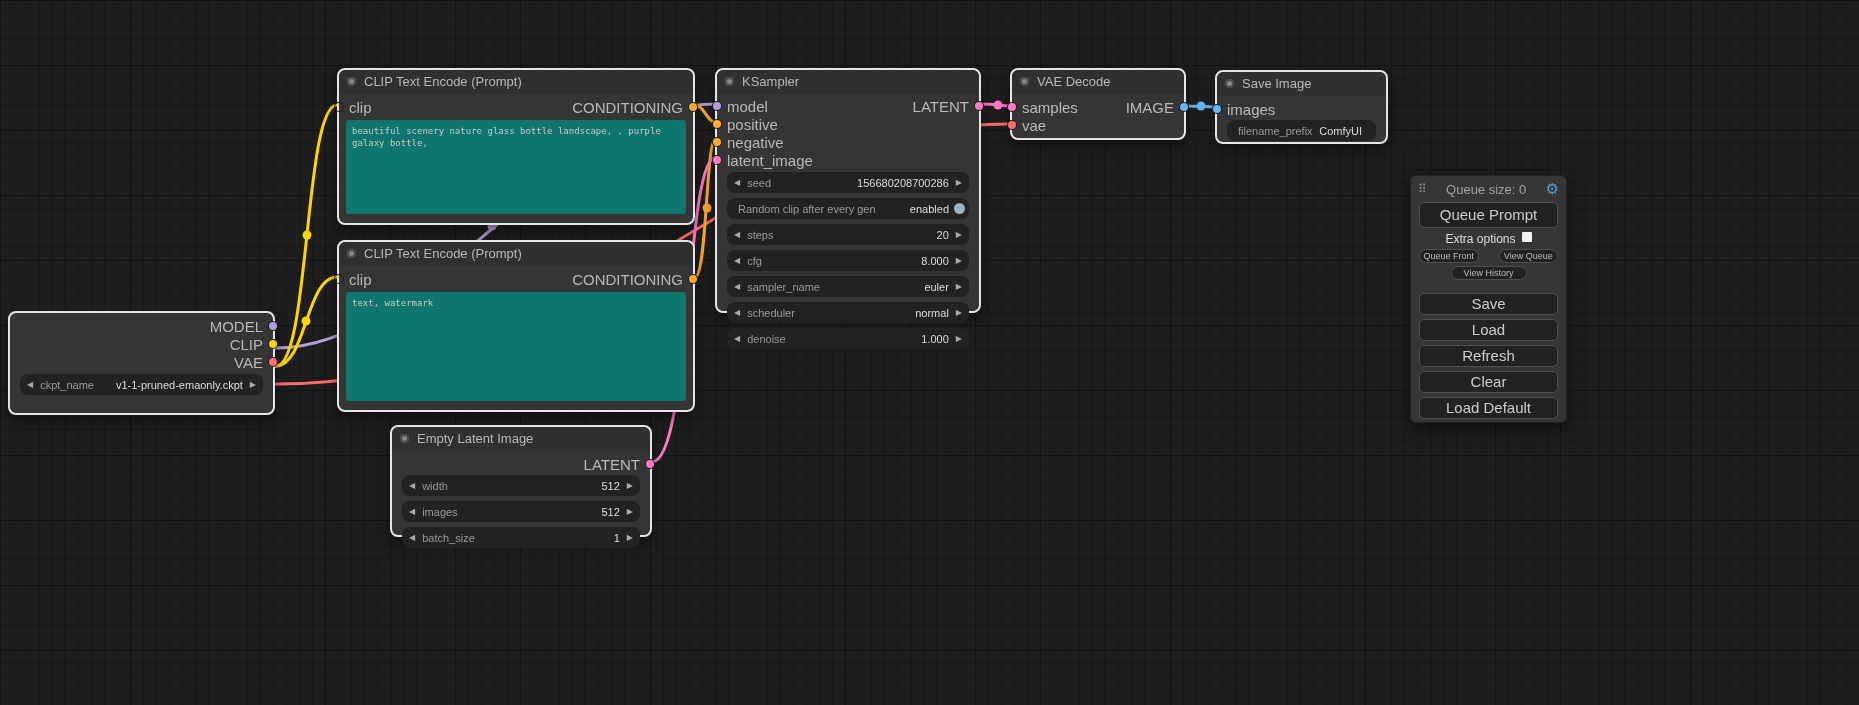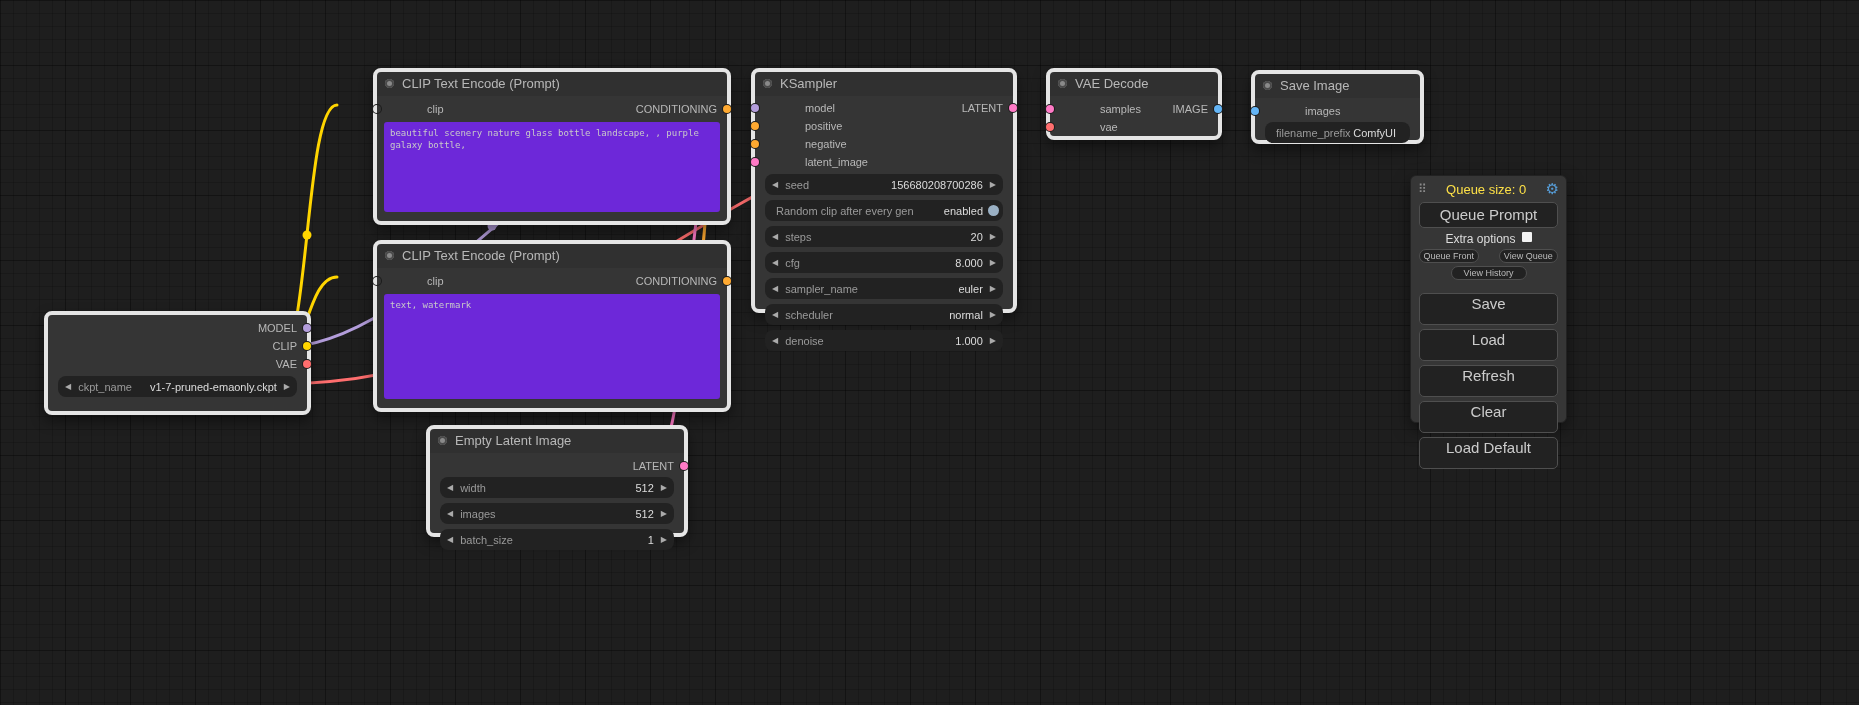--- a/index.html
+++ b/index.html
@@ -9,80 +9,80 @@
     background-color:#1e1e1e;
     background-image:
       linear-gradient(rgba(0,0,0,.25) 1px, transparent 1px),
       linear-gradient(90deg, rgba(0,0,0,.25) 1px, transparent 1px),
       linear-gradient(rgba(0,0,0,.16) 1px, transparent 1px),
       linear-gradient(90deg, rgba(0,0,0,.16) 1px, transparent 1px);
     background-size:65px 65px,65px 65px,13px 13px,13px 13px;
   }
   #wires{position:absolute;left:0;top:0;z-index:1;}
   .node{
-    position:absolute;z-index:2;background:#353535;border:4px solid #e5e5e5;
+    position:absolute;z-index:2;background:#353535;border:2px solid #e5e5e5;
     border-radius:8px;box-shadow:0 6px 14px rgba(0,0,0,.45);
-    box-sizing:border-box;color:#b0b0b0;margin-left:36px;
+    box-sizing:border-box;color:#b0b0b0;
   }
   .node-title{
     height:24px;line-height:24px;background:#303030;border-radius:7px 7px 0 0;
     padding-left:25px;font-size:13px;color:#b8b8b8;position:relative;
     white-space:nowrap;overflow:hidden;
   }
   .title-dot{
     position:absolute;left:8px;top:7px;width:9px;height:9px;border-radius:50%;
     background:#8a8a8a;box-shadow:inset 0 0 0 2px #4a4a4a;
   }
   .slots{padding-top:4px;}
-  .slot{position:relative;height:18px;display:flex;align-items:center;font-size:11px;color:#b8b8b8;padding-left:40px;}
+  .slot{position:relative;height:18px;display:flex;align-items:center;font-size:15px;color:#b8b8b8;}
   .slot .dot{position:absolute;width:8px;height:8px;border-radius:50%;top:5px;box-shadow:0 0 0 1px #1c1c1c;}
   .slot.in .dot{left:-4px;}
   .slot.out .dot{right:-4px;}
   .slot.in .lbl{margin-left:10px;}
   .slot.out{justify-content:flex-end;}
   .slot.out .lbl{margin-right:10px;}
   .slot.both{justify-content:space-between;}
   .slot.both .lbl-in{margin-left:10px;}
   .slot.both .lbl-out{margin-right:10px;text-align:right;}
   .out-abs{position:absolute;right:0;top:27px;width:120px;}
   .prompt{
-    position:absolute;left:7px;right:7px;background:#6d28d9;border-radius:3px;
+    position:absolute;left:7px;right:7px;background:#0f766e;border-radius:3px;
     color:#c9c9c9;font-family:"DejaVu Sans Mono",monospace;font-size:9px;
     line-height:12px;padding:5px 6px;white-space:pre-wrap;overflow:hidden;
   }
   .widget{
     height:21px;background:#222;border-radius:8px;margin:0 10px 5px;
     display:flex;align-items:center;font-size:11px;color:#9a9a9a;padding:0 7px;
     box-sizing:border-box;
   }
   .warr{font-size:8px;color:#aaa;line-height:15px;}
   .wname{margin-left:7px;white-space:nowrap;}
   .wval{margin-left:auto;margin-right:7px;color:#dcdcdc;white-space:nowrap;}
   .toggle{width:11px;height:11px;border-radius:50%;background:#9ab0c4;margin-right:-3px;flex:none;}
   
   .menu{
     position:absolute;left:1410px;top:175px;width:157px;height:248px;z-index:3;
     background:#363636;border:1px solid #222;border-radius:6px;
     box-shadow:0 6px 16px rgba(0,0,0,.5);color:#ccc;box-sizing:border-box;
   }
   .menu-header{display:flex;align-items:center;padding:4px 7px 2px;}
   .drag-icon{color:#8a8a8a;font-size:12px;}
-  .qsize{flex:1;text-align:center;font-size:13px;color:#fde047;}
+  .qsize{flex:1;text-align:center;font-size:13px;color:#a3a3a3;}
   .gear-icon{color:#569cd6;font-size:15px;}
   .btn{
     display:block;background:#222;border:1px solid #4f4f4f;border-radius:5px;
     color:#ccc;text-align:center;margin:4px 8px;box-sizing:border-box;cursor:default;
   }
   .btn.queue{height:26px;line-height:24px;font-size:15px;margin-top:2px;}
   .extra{display:flex;justify-content:center;align-items:flex-start;gap:6px;font-size:12px;margin-top:3px;height:14px;color:#ddd;}
   .checkbox{width:10px;height:10px;background:#f2f2f2;border-radius:1px;}
   .small-row{display:flex;gap:20px;margin:3px 8px 0;}
   .btn.small{flex:1;height:14px;line-height:12px;font-size:9px;border-radius:8px;margin:0;color:#bbb;}
   .btn.history{width:76px;height:14px;line-height:12px;font-size:9px;border-radius:8px;margin:3px auto 0;color:#bbb;}
-  .btn.big{height:32px;line-height:20px;font-size:15px;}
+  .btn.big{height:22px;line-height:20px;font-size:15px;}
   .btn.first-big{margin-top:13px;}
 </style>
 </head>
 <body>
 
 <svg id="wires" width="1859" height="705">
   <g fill="none" stroke-width="3" stroke-linecap="round">
     <path d="M 276 348 C 430 348, 560 104, 715 104" style="stroke:var(--c-model)"></path>
     <path d="M 276 366 C 310 366, 304 105, 337 105" style="stroke:var(--c-clip)"></path>
     <path d="M 276 366 C 306 366, 306 277, 337 277" style="stroke:var(--c-clip)"></path>
@@ -115,21 +115,21 @@
       <span class="dot" style="background:var(--c-clip)"></span>
     </div>
     <div class="slot out">
       <span class="lbl">VAE</span>
       <span class="dot" style="background:var(--c-vae)"></span>
     </div>
   </div>
   <div class="widget" style="margin-top:3px">
     <span class="warr">◀</span>
     <span class="wname">ckpt_name</span>
-    <span class="wval">v1-7-pruned-emaonly.ckpt</span>
+    <span class="wval">v1-1-pruned-emaonly.ckpt</span>
     <span class="warr">▶</span>
   </div>
 </div>
 
 <div class="node" style="left:337px;top:68px;width:358px;height:157px">
   <div class="node-title">
     <span class="title-dot"></span>
     <span>CLIP Text Encode (Prompt)</span>
   </div>
   <div class="slots">

